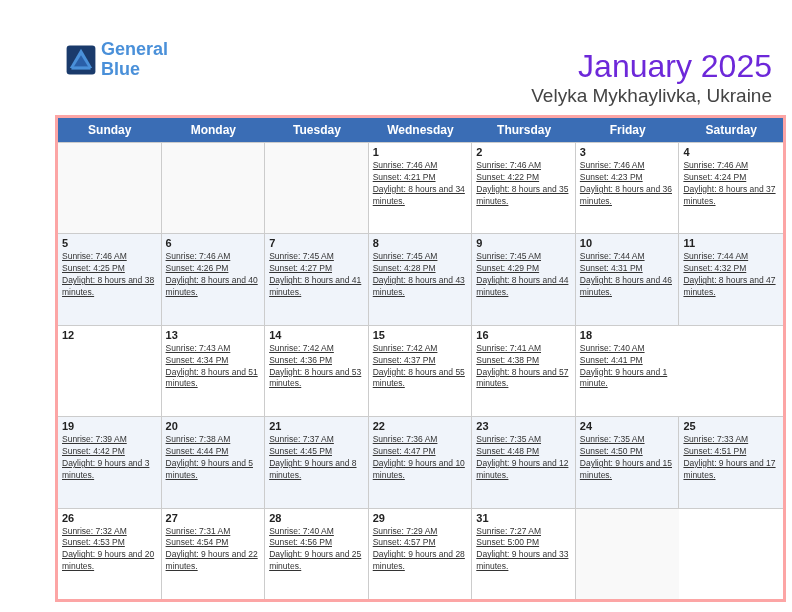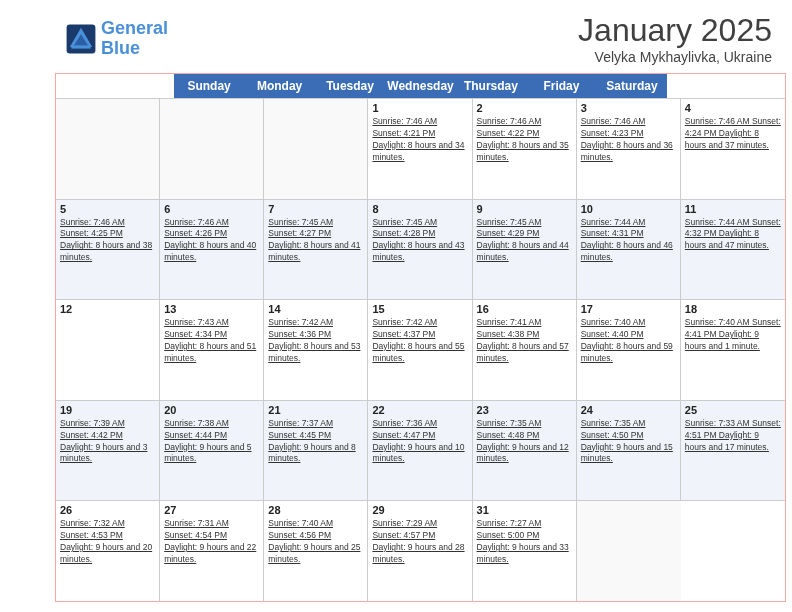--- a/index.html
+++ b/index.html
@@ -40,34 +40,34 @@
     .logo-icon {
       width: 32px;
       height: 32px;
       margin-right: 4px;
     }
     .title-block {
       text-align: right;
     }
     .month-title {
       font-size: 32px;
-      color: #404040;
+      color: #6d28d9;
       font-weight: normal;
+      margin-top: 36px;
     }
     .location-title {
-      font-size: 14px;
+      font-size: 19px;
       color: #444;
     }
     .calendar {
       flex: 1;
       display: flex;
       flex-direction: column;
       margin: 0 6px 10px 10px;
-      border: 1px solid #fca5a5;
-      align-items: center;
+      border: 3px solid #fca5a5;
     }
     .cal-header {
       display: grid;
       grid-template-columns: repeat(7, 1fr);
       background: #3a6db5;
     }
     .cal-header-cell {
       color: #fff;
       text-align: center;
       font-size: 12px;
@@ -259,27 +259,20 @@
 and 55 minutes.</div>
           </div>
           <div class="cal-cell">
             <div class="day-num">16</div>
             <div class="day-info">Sunrise: 7:41 AM
 Sunset: 4:38 PM
 Daylight: 8 hours
 and 57 minutes.</div>
           </div>
           <div class="cal-cell">
-            <div class="day-num">17</div>
-            <div class="day-info">Sunrise: 7:40 AM
-Sunset: 4:40 PM
-Daylight: 8 hours
-and 59 minutes.</div>
-          </div>
-          <div class="cal-cell">
             <div class="day-num">18</div>
             <div class="day-info">Sunrise: 7:40 AM
 Sunset: 4:41 PM
 Daylight: 9 hours
 and 1 minute.</div>
           </div>
         </div>
         <div class="cal-week">
           <div class="cal-cell alt-row">
             <div class="day-num">19</div>

